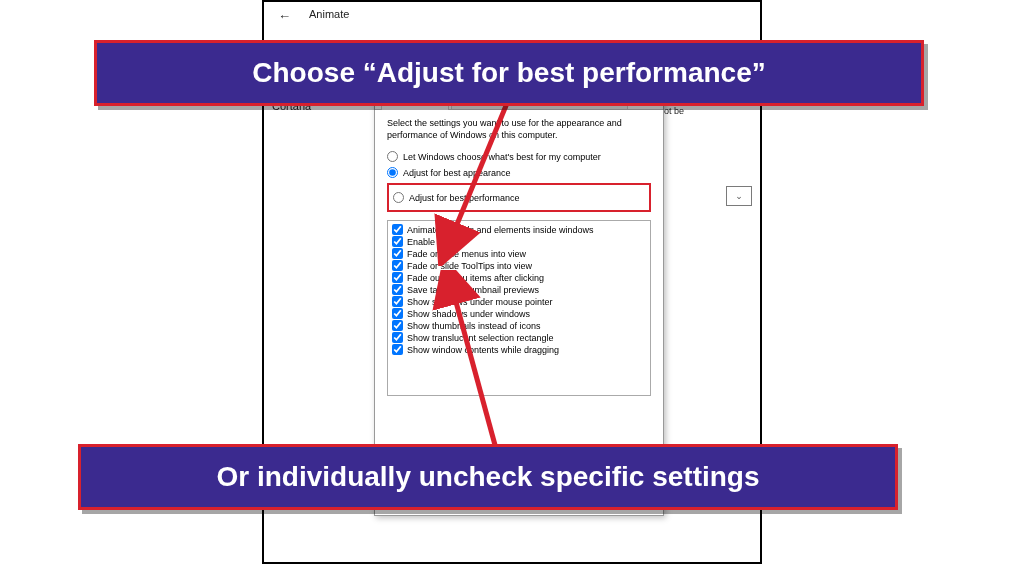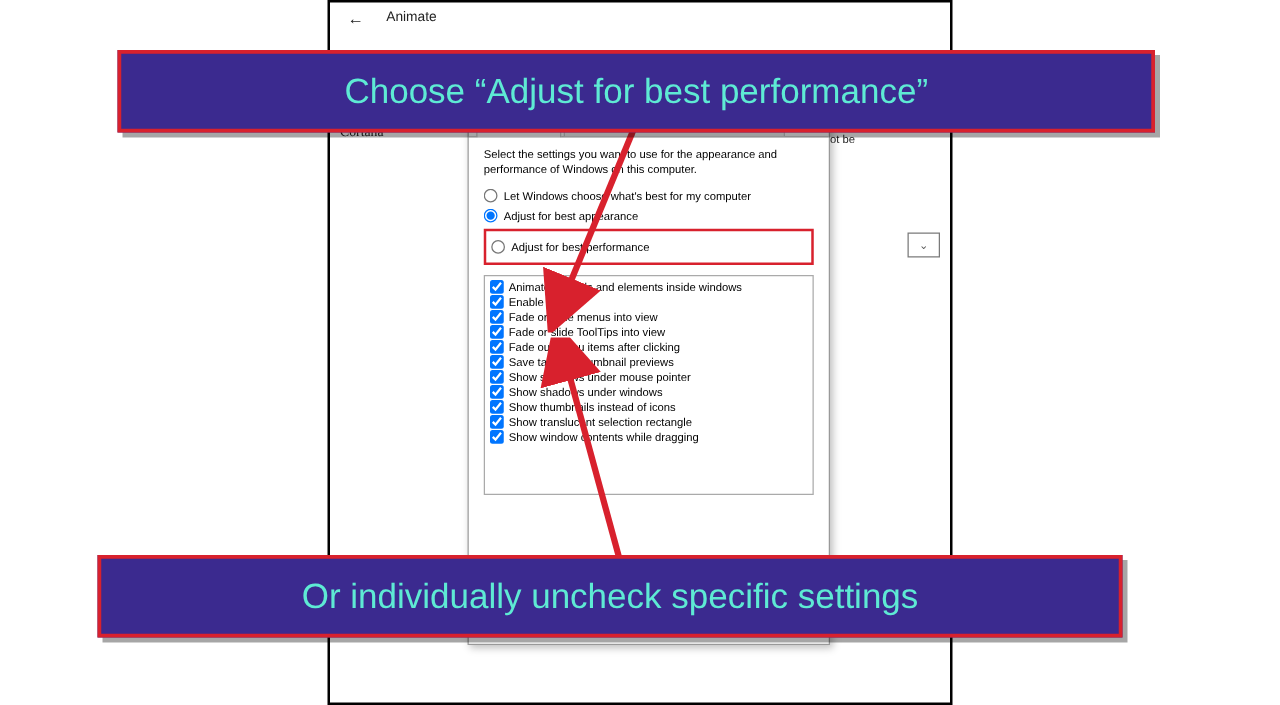--- a/index.html
+++ b/index.html
@@ -2,42 +2,42 @@
 <html><head>
 <meta charset="utf-8">
 <style>
 * { box-sizing: border-box; margin: 0; padding: 0; font-family: "Segoe UI", Arial, sans-serif; }
 body { width: 1024px; height: 564px; background: #fff; position: relative; overflow: hidden; }
 .frame { position: absolute; top: 0; left: 262px; width: 500px; height: 564px; border: 2px solid #000; background: #fff; }
 .settings-hdr { height: 24px; display: flex; align-items: center; gap: 18px; padding-left: 14px; font-size: 11px; color: #222; }
 .back-arrow { font-size: 13px; cursor: pointer; }
 .settings-body { display: flex; height: calc(100% - 24px); }
 .sidebar { width: 76px; border-right: none; padding-top: 70px; font-size: 11px; color: #222; }
-.sidebar-item { padding: 4px 8px; font-family: Liberation Serif, serif; }
+.sidebar-item { padding: 4px 8px; }
 .main-pane { flex: 1; padding: 6px 10px; font-size: 10px; color: #222; position: relative; }
 .main-text { position: absolute; top: 68px; right: 10px; width: 200px; font-size: 9px; line-height: 1.3; }
 .dropdown-ph { position: absolute; top: 160px; right: 8px; width: 26px; height: 20px; border: 1px solid #7a7a7a; display:flex;align-items:center;justify-content:center;font-size:9px;color:#555;}
 .perf-dialog { position: absolute; top: 64px; left: 110px; width: 290px; height: 450px; background: #fff; border: 1px solid #999; box-shadow: 2px 2px 6px rgba(0,0,0,.25); font-size: 10px; }
 .dlg-titlebar { display: flex; justify-content: space-between; align-items: center; padding: 5px 8px; color: #222; }
 .dlg-close { font-size: 13px; cursor: pointer; padding: 0 4px; }
 .dlg-tabs { display: flex; gap: 2px; padding: 0 6px; border-bottom: 1px solid #ccc; font-size: 9px; }
 .dlg-tab { padding: 3px 6px; border: 1px solid #ccc; border-bottom: none; background: #f5f5f5; cursor: pointer; }
 .dlg-tab.active { background: #fff; position: relative; top: 1px; }
 .dlg-content { padding: 8px 12px; }
 .dlg-desc { font-size: 9px; line-height: 1.3; margin-bottom: 10px; }
 .radio-row { display: flex; align-items: center; gap: 5px; font-size: 9px; margin: 5px 0; }
 .radio-row input[type=radio] { width: 11px; height: 11px; }
 .highlight-box { border: 2px solid #d8212d; padding: 2px 4px; margin: 2px 0; }
 .chk-list { border: 1px solid #aaa; margin-top: 8px; height: 176px; overflow: hidden; padding: 2px 4px; }
 .chk-row { display: flex; align-items: center; gap: 4px; font-size: 9px; margin: 1px 0; }
 .chk-row input { width: 11px; height: 11px; }
 .dlg-buttons { position: absolute; bottom: 6px; right: 8px; display: flex; gap: 6px; }
 .dlg-buttons button { font-size: 10px; padding: 2px 14px; border: 1px solid #888; background: #e9e9e9; }
 .dlg-buttons button.ok { border: 1px solid #0a64c2; background: #e5eef8; }
-.callout { position: absolute; background: #3b2a8f; color: #5eead4; font-size: 28px; font-weight: 400; border: 3px solid #d8212d; box-shadow: 4px 4px 0 rgba(0,0,0,.35); padding: 14px 20px; z-index: 50; }
+.callout { position: absolute; background: #3b2a8f; color: #ffffff; font-size: 28px; font-weight: 700; border: 3px solid #d8212d; box-shadow: 4px 4px 0 rgba(0,0,0,.35); padding: 14px 20px; z-index: 50; }
 .callout-top { top: 40px; left: 94px; width: 830px; text-align: center; }
 .callout-bottom { top: 444px; left: 78px; width: 820px; text-align: center; }
 svg.arrow { position: absolute; z-index: 40; pointer-events: none; }
 </style>
 </head>
 <body>
 
 <div class="frame">
   <div class="settings-hdr">
     <span class="back-arrow">←</span>

